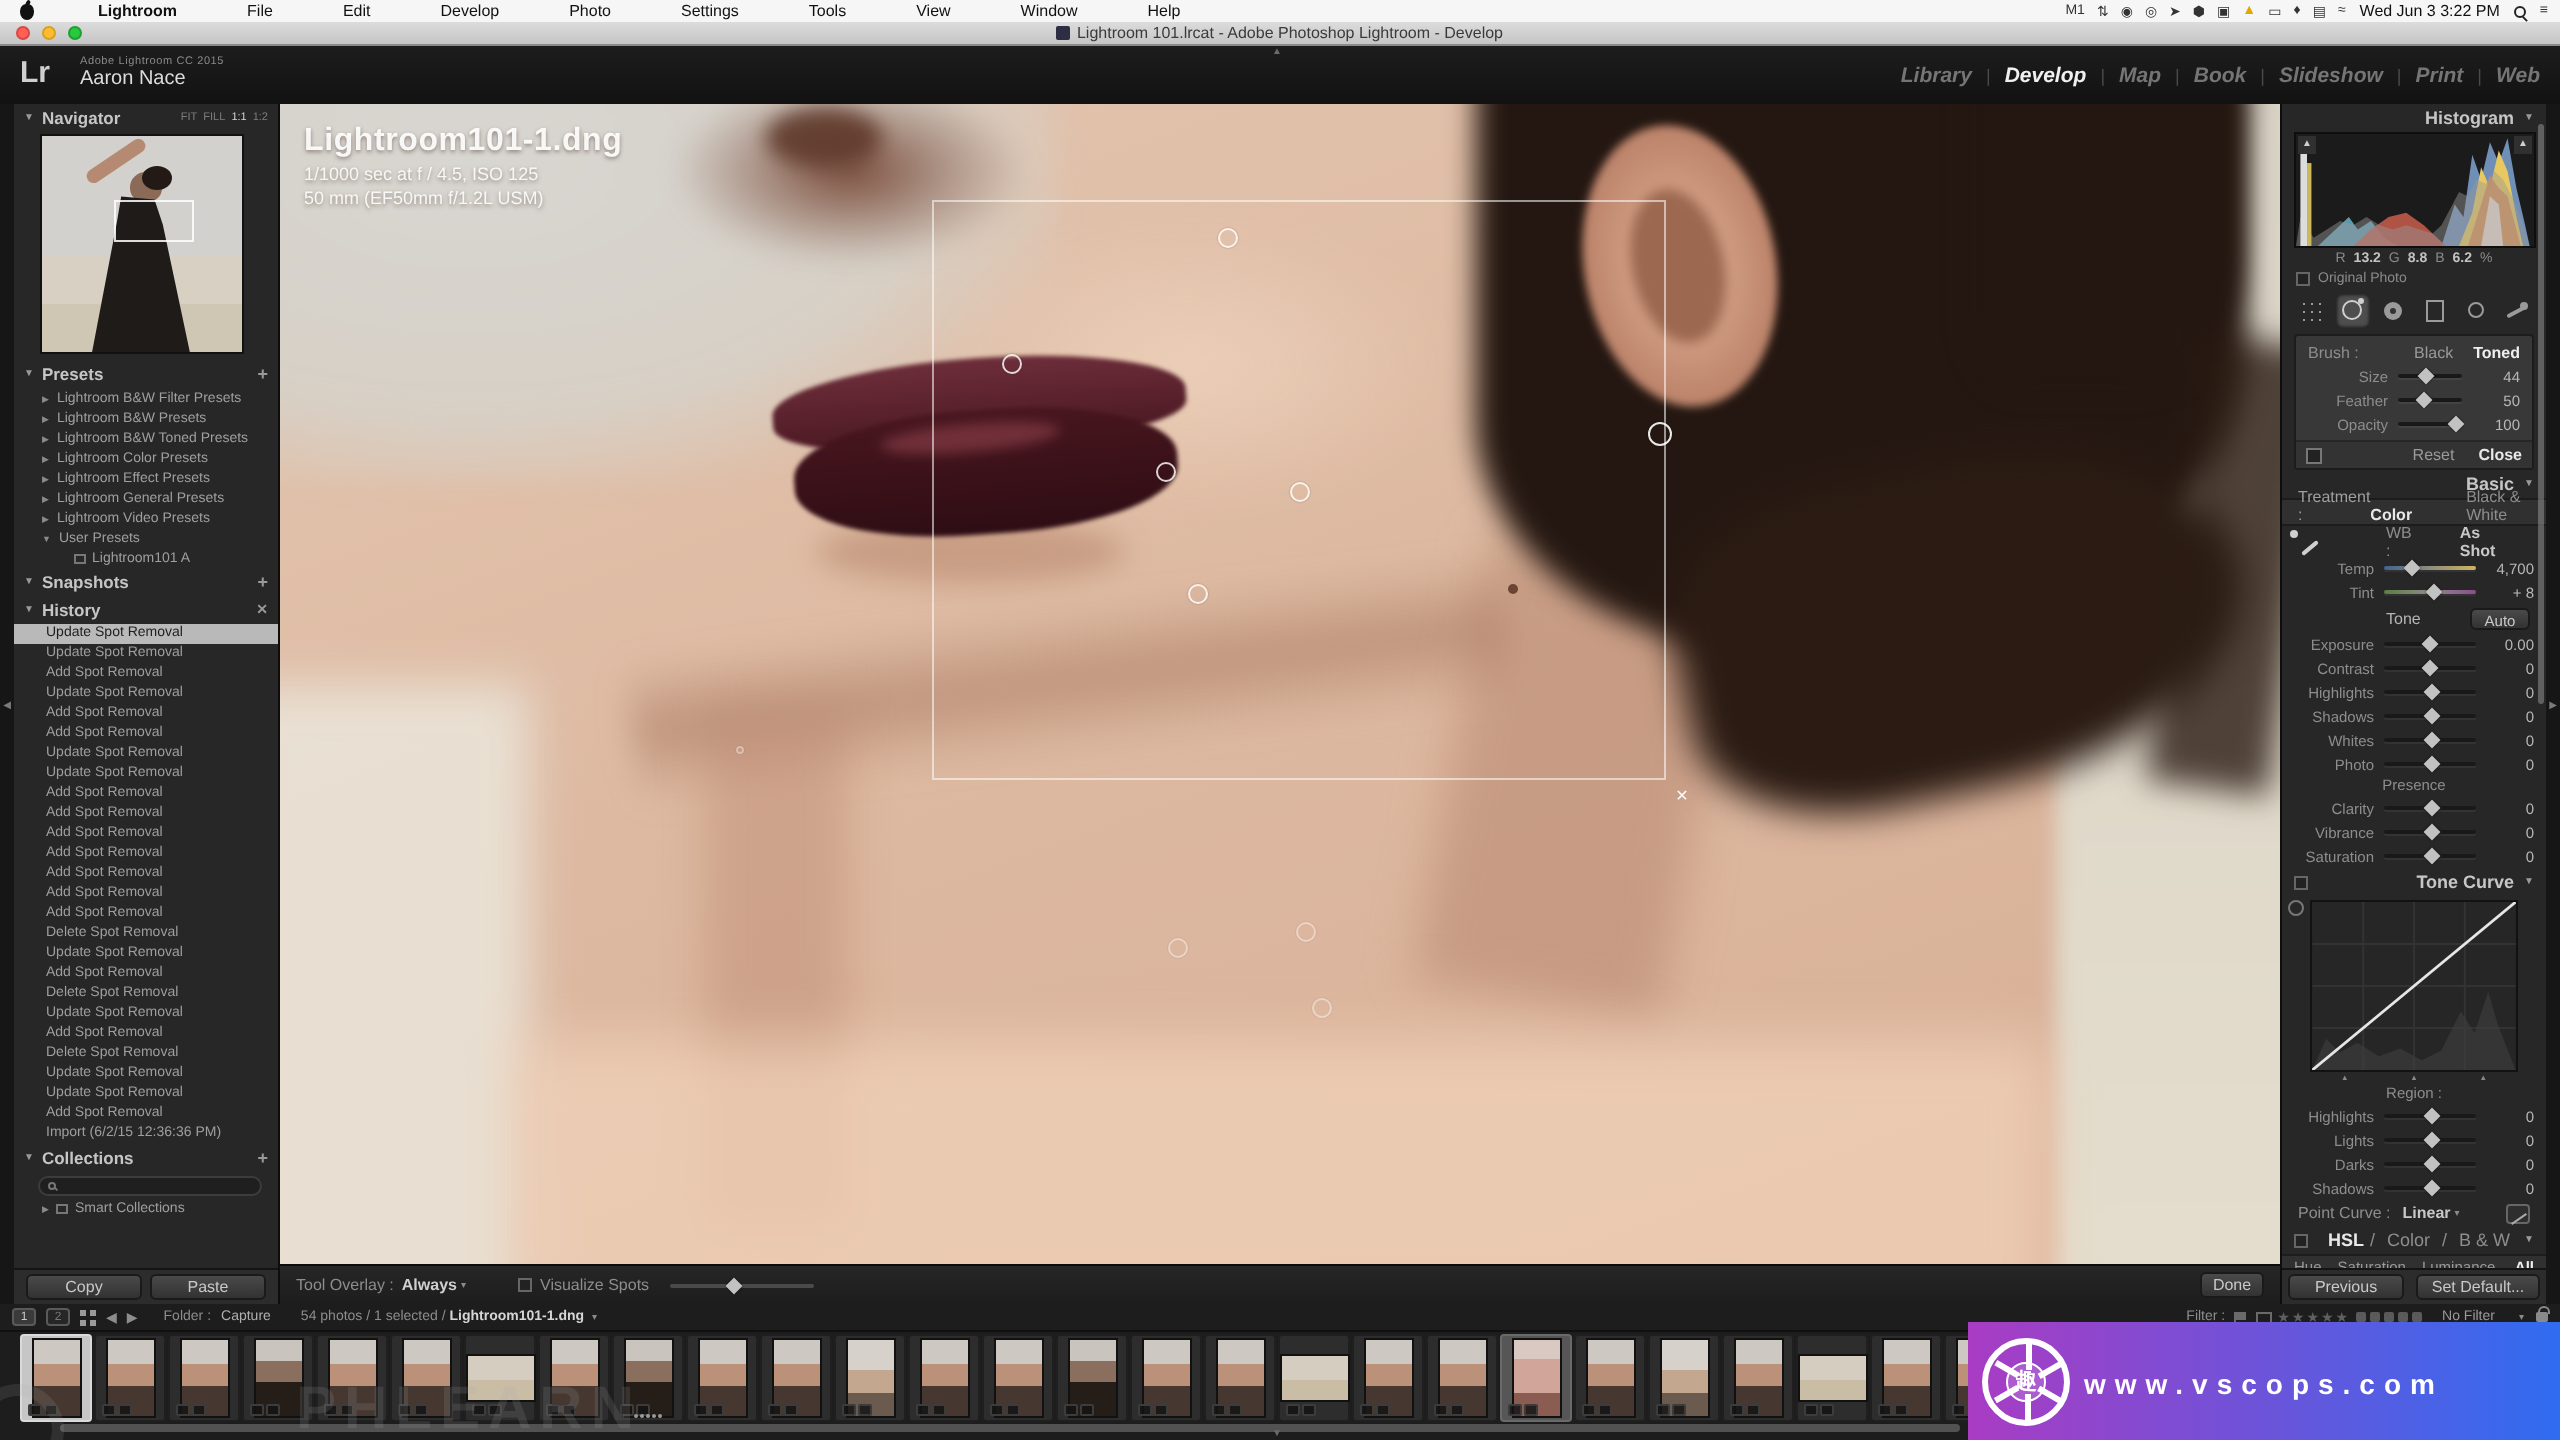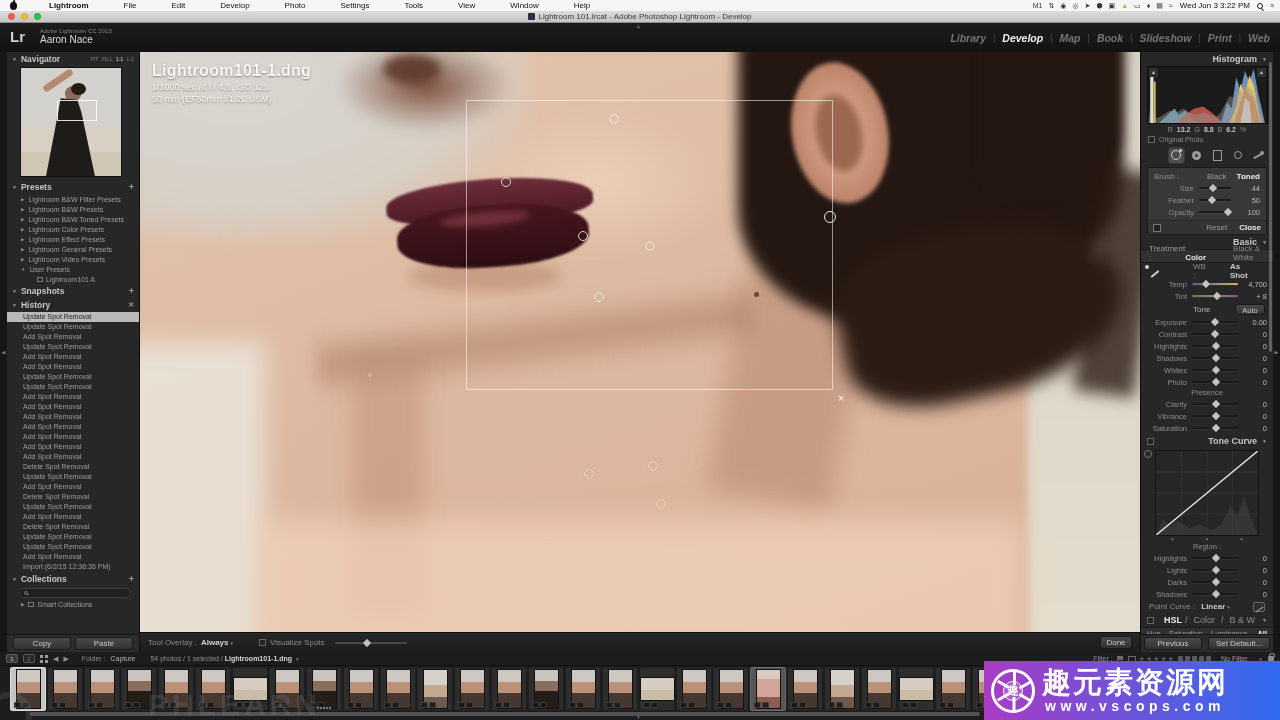--- a/index.html
+++ b/index.html
@@ -1058,16 +1058,15 @@
   <div id="wm-badge">
     <span class="blade" style="transform:rotate(0deg);"></span>
     <span class="blade" style="transform:rotate(60deg);"></span>
     <span class="blade" style="transform:rotate(120deg);"></span>
     <span class="blade" style="transform:rotate(180deg);"></span>
     <span class="blade" style="transform:rotate(240deg);"></span>
     <span class="blade" style="transform:rotate(300deg);"></span>
     <span id="wm-core">趣</span>
   </div>
   <div id="wm-text">
-    <div id="wm-title">趣元素资源网</div>
     <div id="wm-url">www.vscops.com</div>
   </div>
 </div>
 
 </body></html>

